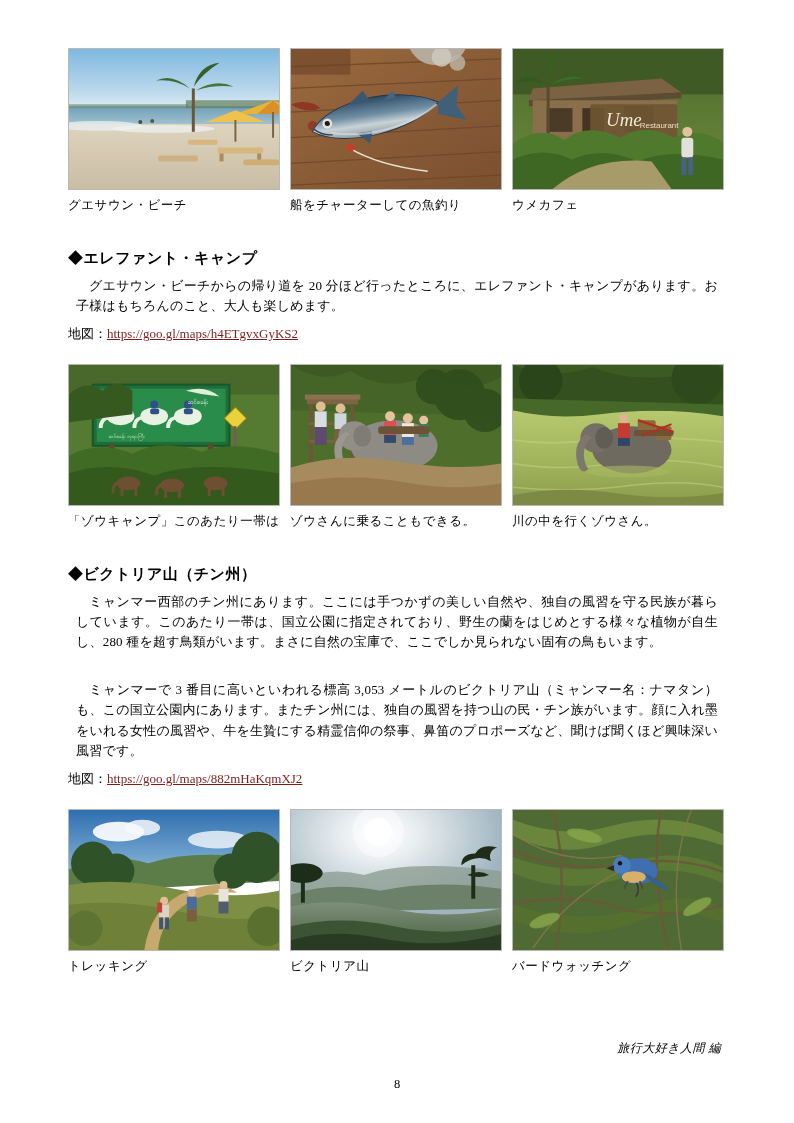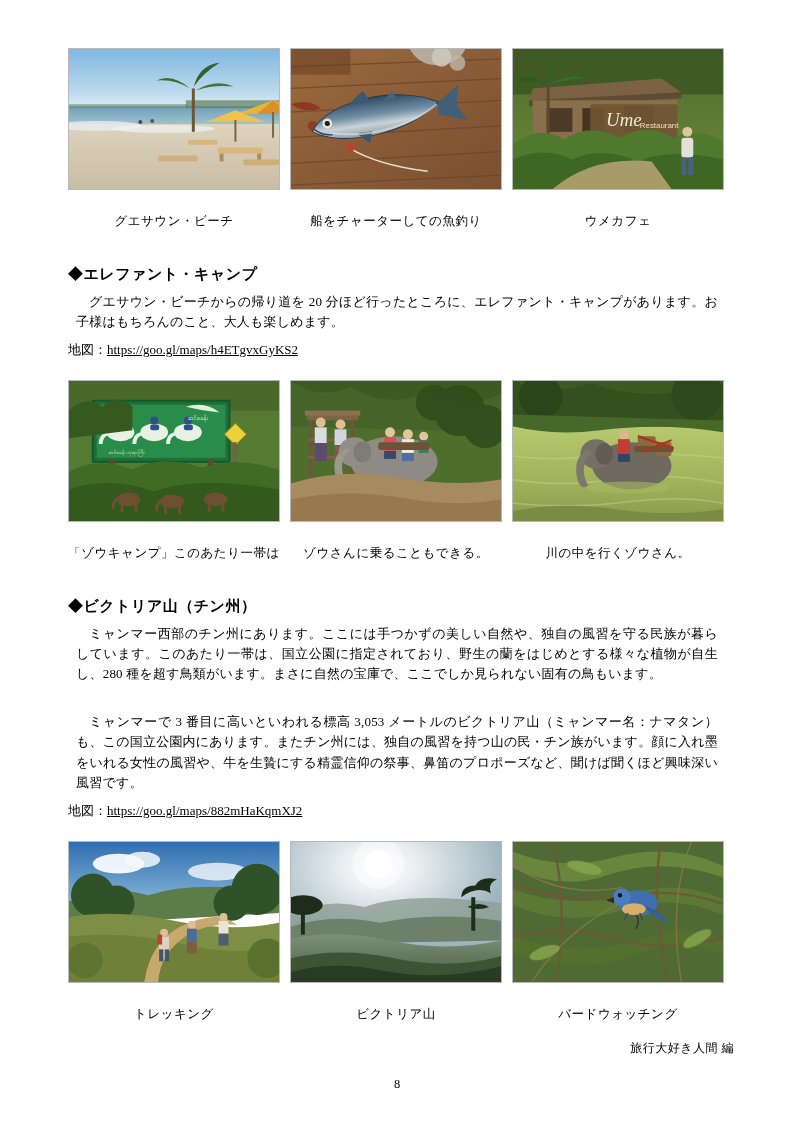--- a/index.html
+++ b/index.html
@@ -42,24 +42,23 @@
   }
   .photo {
     width: 212px;
     height: 142px;
     border: 1px solid #b8b8b8;
     box-sizing: border-box;
     overflow: hidden;
     position: relative;
   }
   .caption {
-    text-align: center;
     font-size: 12.5px;
     line-height: 1.5;
-    margin-top: 22px;
+    margin-top: 6px;
     font-family: "Liberation Serif", serif;
     letter-spacing: 0.5px;
   }
 
   
   h2.section {
     font-size: 15px;
     font-weight: bold;
     margin: 0 0 6px 0;
     letter-spacing: 0.5px;
@@ -72,34 +71,35 @@
     text-align: justify;
     letter-spacing: 0.2px;
   }
   p.indent { text-indent: 1em; }
   .maplink {
     font-size: 13px;
     line-height: 1.55;
     margin: 0;
   }
   .maplink a {
-    color: #000000;
+    color: #7f1d1d;
     text-decoration: underline;
     margin-top: 33px;
   }
   .spacer-lg { height: 34px; }
   .spacer-md { height: 20px; }
   .spacer-sm { height: 12px; }
 
   .footer-note {
     position: absolute;
-    right: 60px;
+    right: 73px;
     top: 1040px;
     font-size: 12px;
     letter-spacing: 0.5px;
+    font-style: italic;
   }
   .page-number {
     position: absolute;
     left: 0;
     top: 1077px;
     width: 794px;
     text-align: center;
     font-size: 12.5px;
   }
 

